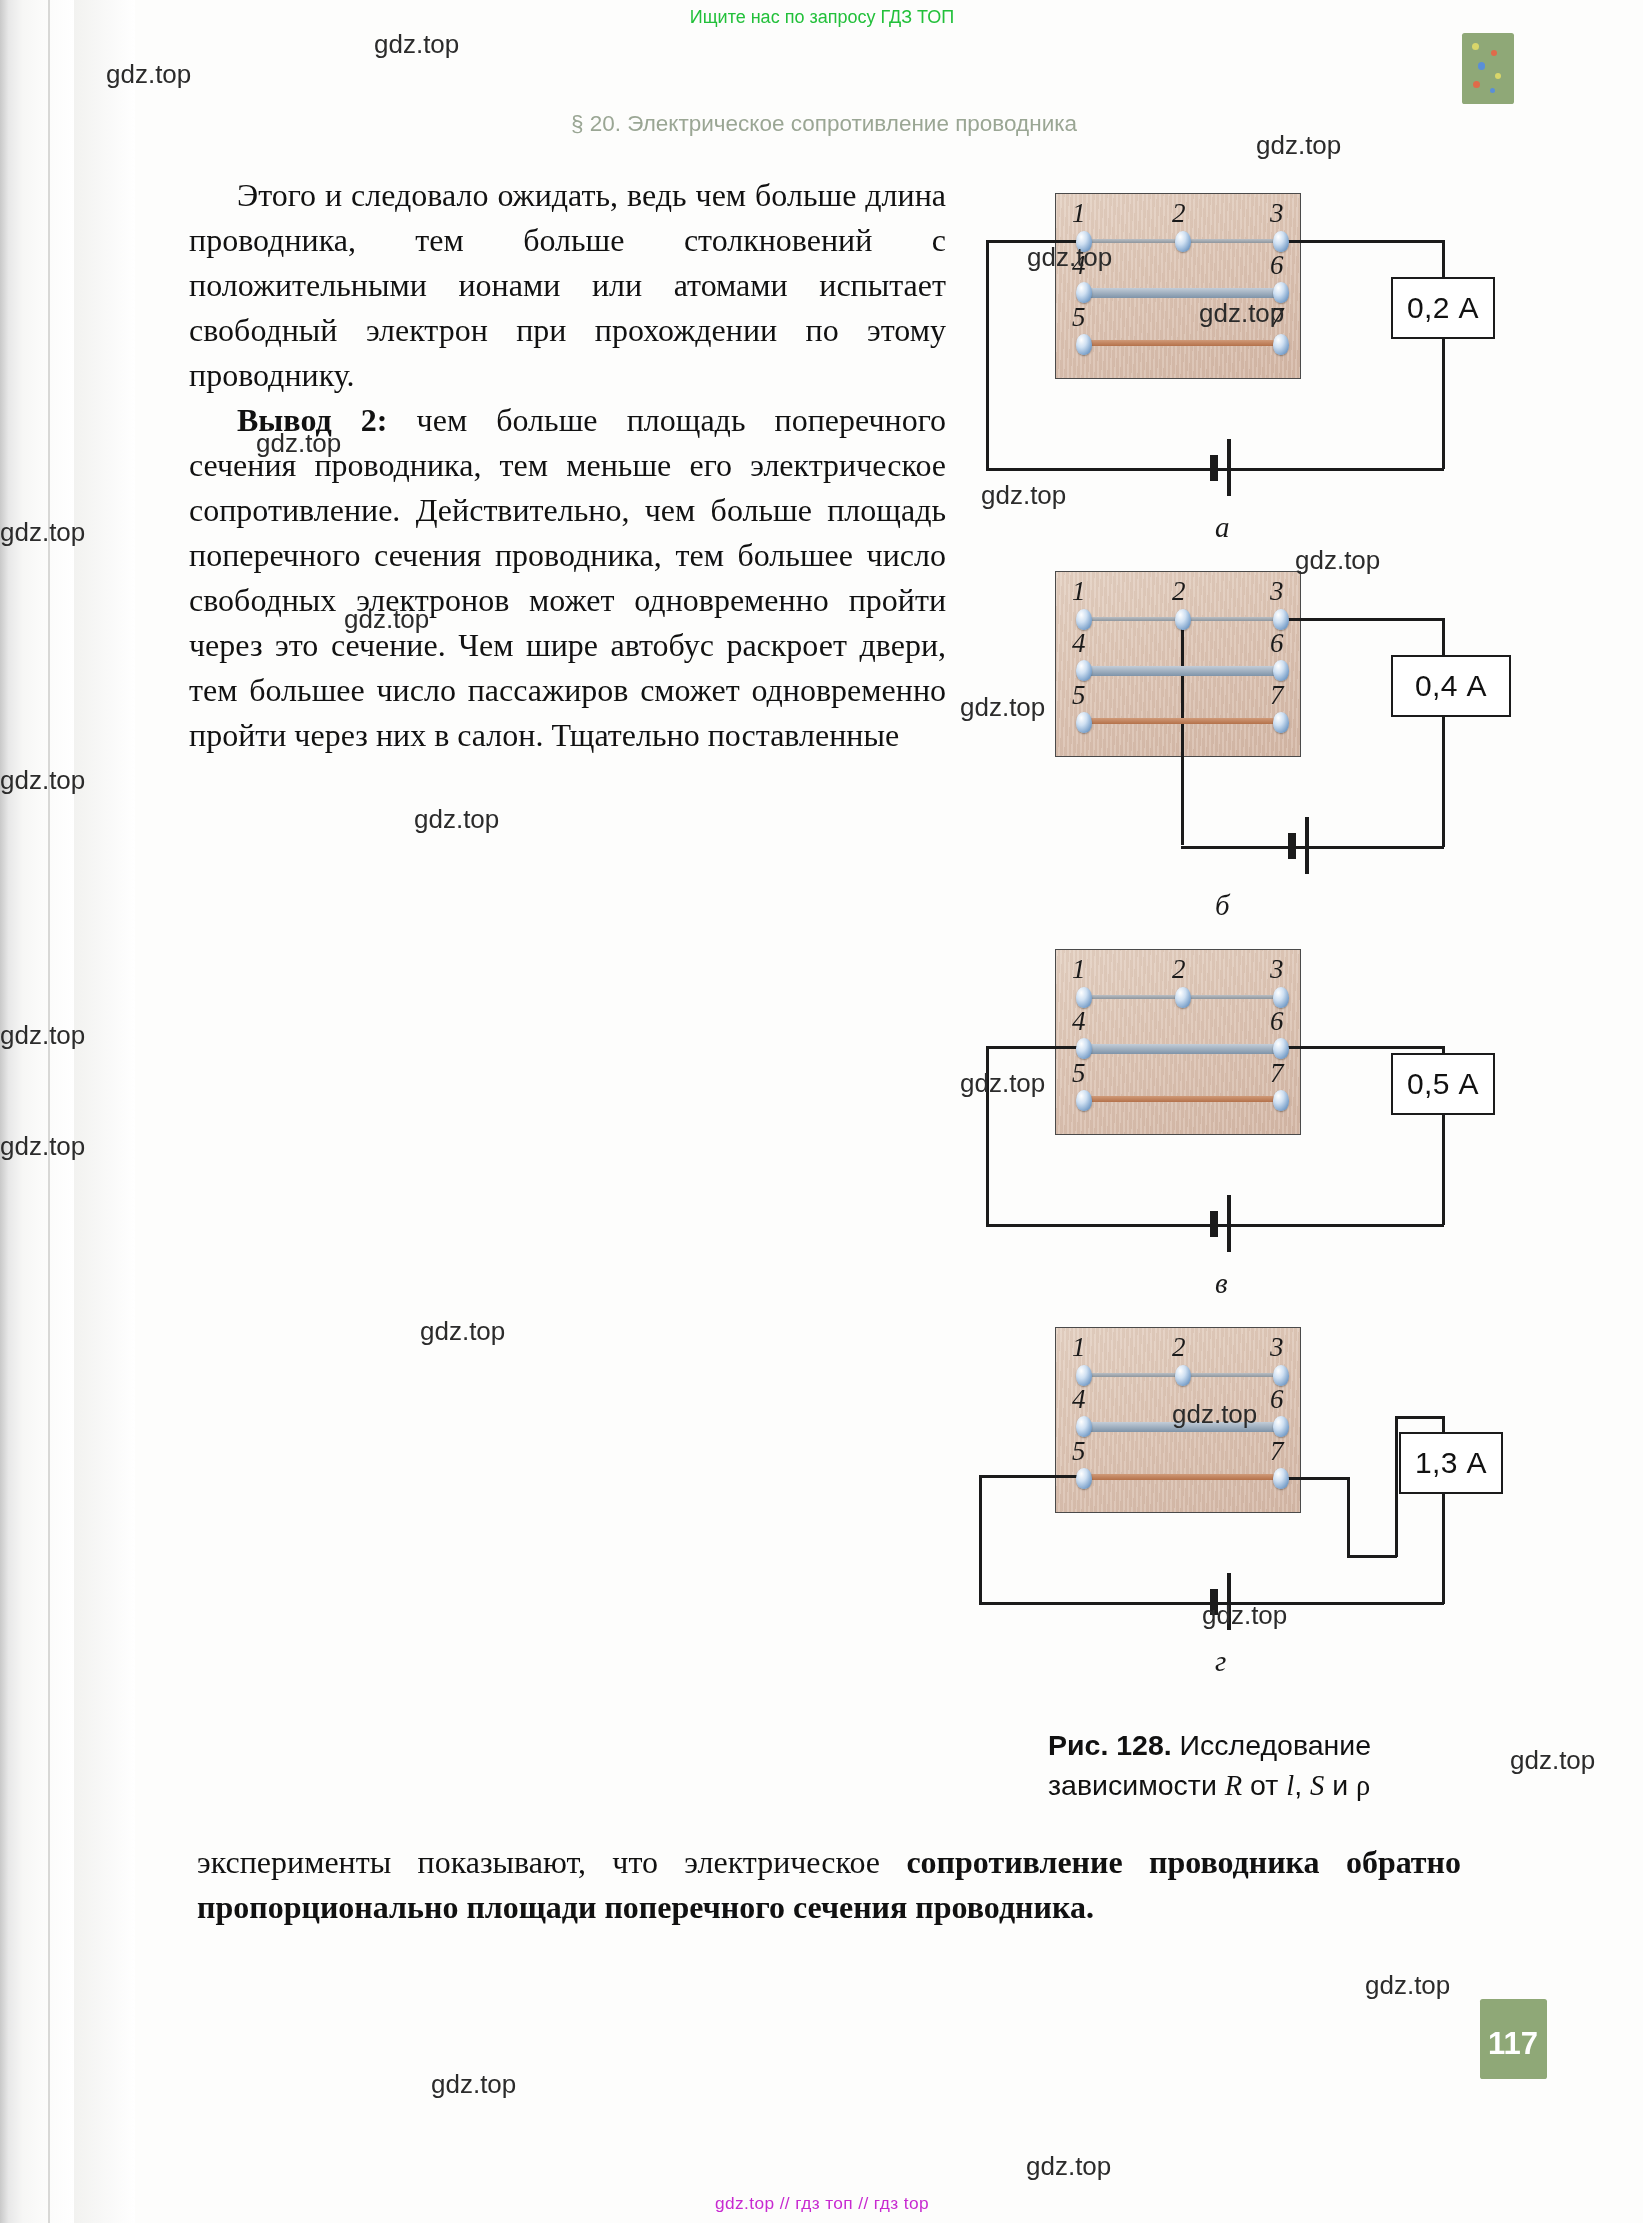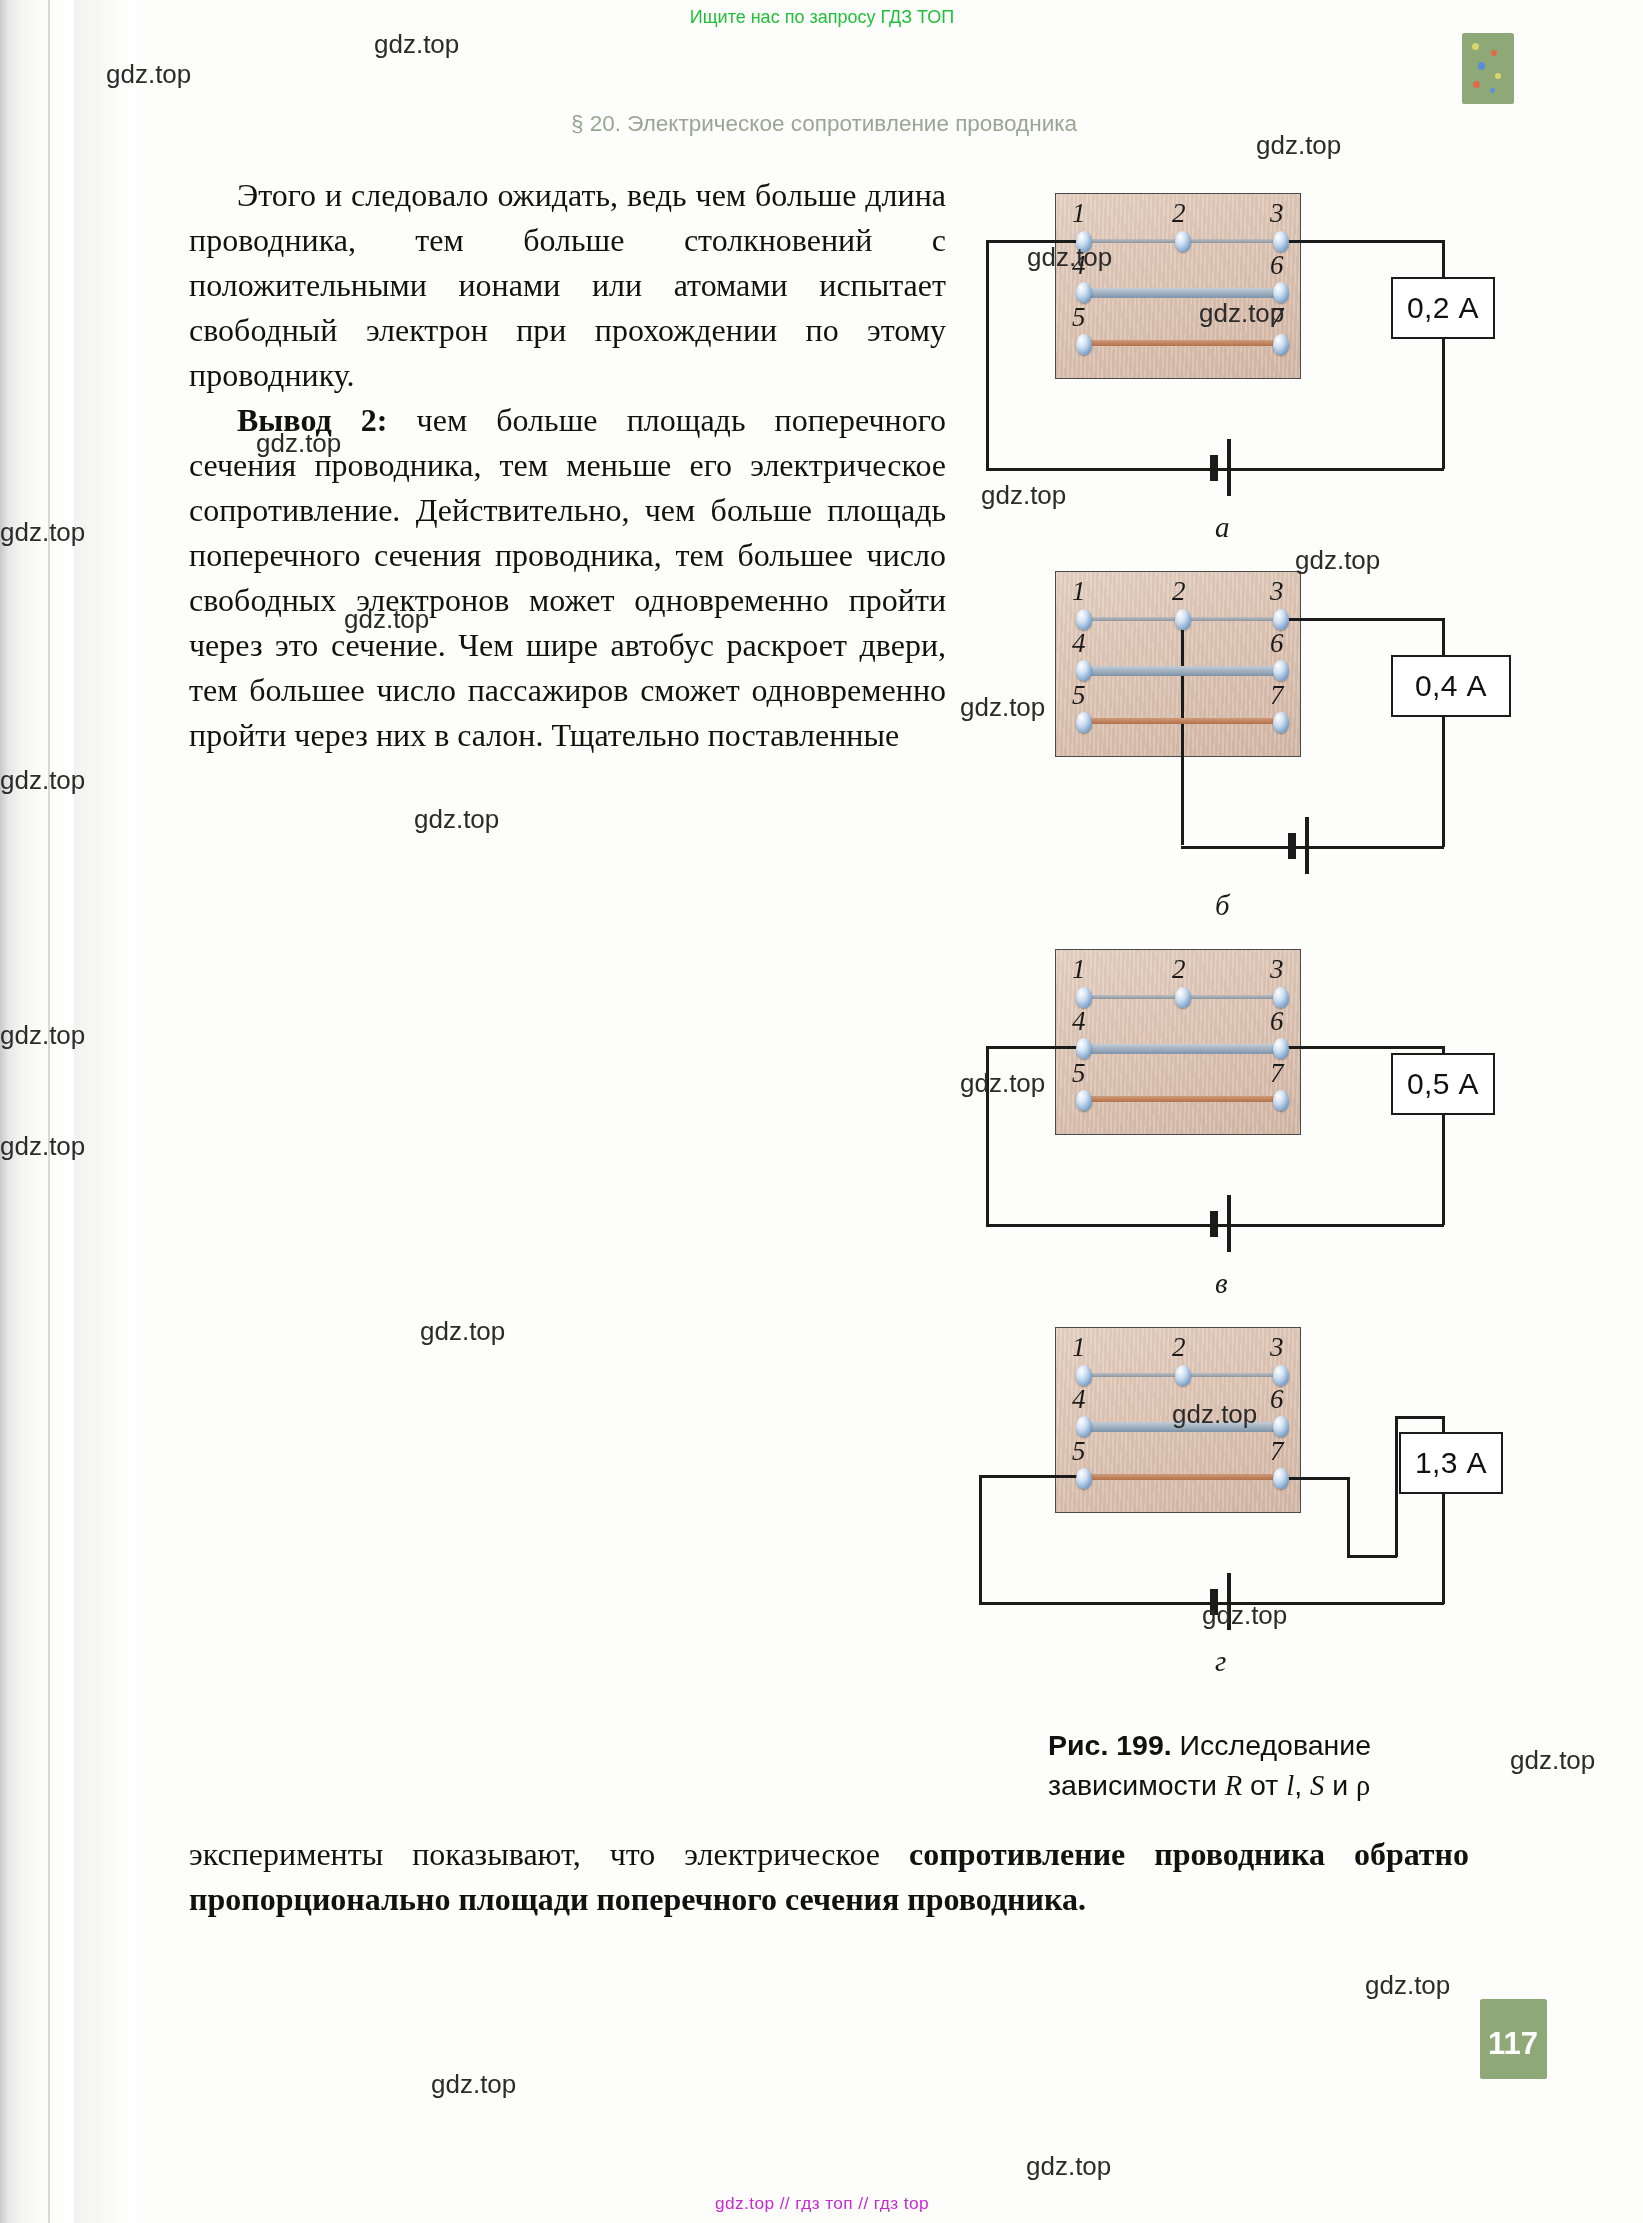--- a/index.html
+++ b/index.html
@@ -123,21 +123,21 @@
     left: 189px;
     top: 1832px;
     width: 1280px;
     font-family: "Liberation Serif", serif;
     font-size: 32px;
     line-height: 45px;
     color: #111;
     text-align: justify;
     z-index: 12;
   }
-  .col-wide p { margin: 0; }
+  .col-wide p { margin: 8px; }
   .col-wide b { font-weight: bold; }
 
   
   .fig-col {
     position: absolute;
     left: 960px;
     top: 177px;
     width: 683px;
     z-index: 14;
   }
@@ -463,21 +463,21 @@
 
       <div class="battery" style="left:246px; top:262px; width:35px; height:57px;">
         <div class="lng"></div>
           <div class="shrt"></div>
       </div>
 
       <div class="panel-letter" style="left:255px; top:334px;">г</div>
     </div>
   </div>
 
-  <div class="fig-cap"><b>Рис. 199.</b><span> Исследование зависимости </span><span class="mi">R</span><span> от </span><span class="mi">l</span><span>, </span><span class="mi">S</span><span> и </span><span class="mu">ρ</span></div>
+  <div class="fig-cap"><b>Рис. 128.</b><span> Исследование зависимости </span><span class="mi">R</span><span> от </span><span class="mi">l</span><span>, </span><span class="mi">S</span><span> и </span><span class="mu">ρ</span></div>
 
   <div class="pagenum-chip"></div>
   <div class="pagenum">117</div>
 
   <div class="wm" style="left:374px;  top:29px;   font-size:26px;">gdz.top</div>
   <div class="wm" style="left:106px;  top:59px;   font-size:26px;">gdz.top</div>
   <div class="wm" style="left:1256px; top:130px;  font-size:26px;">gdz.top</div>
   <div class="wm" style="left:1199px; top:298px;  font-size:26px;">gdz.top</div>
   <div class="wm" style="left:1027px; top:242px;  font-size:26px;">gdz.top</div>
   <div class="wm" style="left:0px;    top:517px;  font-size:26px;">gdz.top</div>

